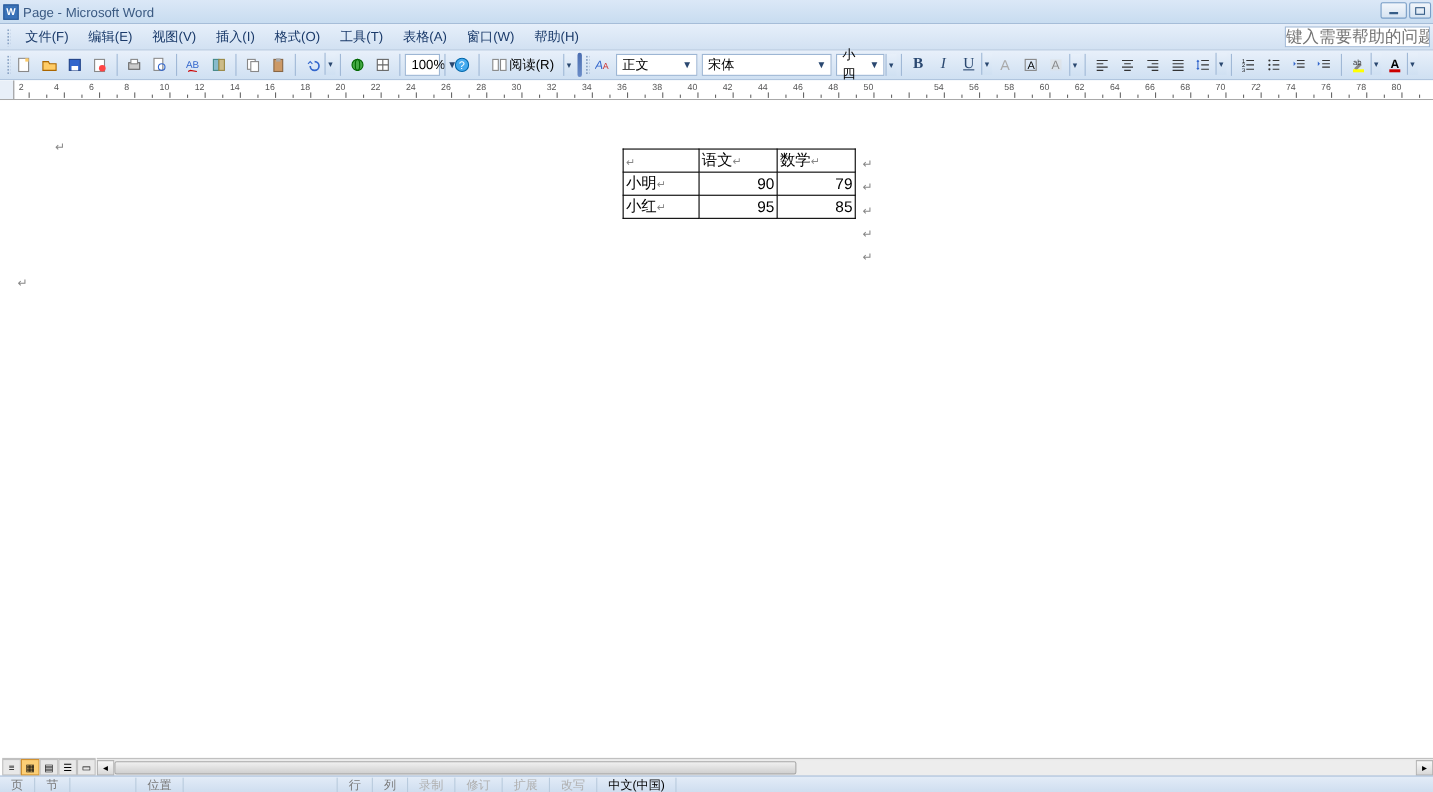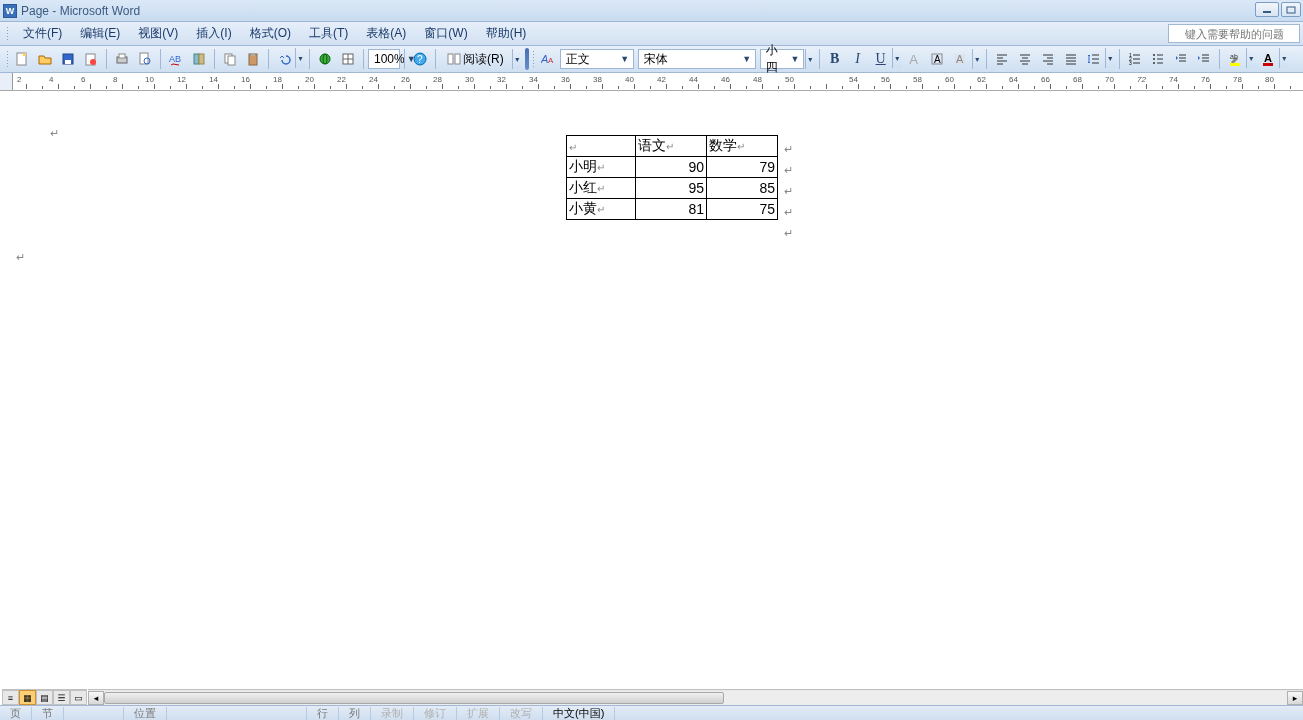--- a/index.html
+++ b/index.html
@@ -9,21 +9,21 @@
 .titlebar { height:22px; background:linear-gradient(#dbe8f7,#c8dcf0); border-bottom:1px solid #9db6d4; display:flex; align-items:center; padding-left:3px; color:#3b5a82; font-size:12px; }
 .titlebar .word-icon { width:14px; height:14px; background:#3972b8; border:1px solid #2a5a99; margin-right:4px; display:flex; align-items:center; justify-content:center; color:#fff; font-size:9px; font-weight:bold;}
 .winbtns { position:absolute; right:2px; top:2px; display:flex; gap:2px; }
 .winbtn { width:24px; height:15px; background:linear-gradient(#f2f6fb,#d7e4f2); border:1px solid #7a9ec6; border-radius:2px; display:flex; align-items:center; justify-content:center; font-size:10px; color:#365d87;}
 .winbtn.max { width:20px; }
 
 
 .menubar { height:24px; background:linear-gradient(#e6effa,#d2e1f2); border-bottom:1px solid #a0b8d6; display:flex; align-items:center; padding-left:6px; }
 .menubar .dots { width:4px; height:16px; background-image:radial-gradient(#8aa3c4 1px,transparent 1px); background-size:3px 3px; margin-right:4px;}
 .menuitem { padding:3px 9px; color:#1a3a6a; cursor:default; }
-.helpbox { position:absolute; right:3px; top:24px; width:132px; height:19px; background:#fff; border:1px solid #a0b8d6; font-size:11px; color:#999; padding:2px 16px; }
+.helpbox { position:absolute; right:3px; top:24px; width:132px; height:19px; background:#fff; border:1px solid #a0b8d6; font-size:15px; color:#999; padding:2px 0; }
 
 
 .toolbar { height:27px; background:linear-gradient(#e8f0fa,#cfe0f2); border-bottom:1px solid #a0b8d6; display:flex; align-items:center; padding-left:6px; gap:1px; }
 .toolbar .dots { width:4px; height:18px; background-image:radial-gradient(#8aa3c4 1px,transparent 1px); background-size:3px 3px;}
 .tbtn { width:22px; height:22px; display:flex; align-items:center; justify-content:center; border:1px solid transparent; border-radius:2px; font-size:13px; color:#2a4870; cursor:default;}
 .sep { width:1px; height:20px; background:#a0b8d6; margin:0 3px;}
 .combo { height:20px; background:#fff; border:1px solid #9db6d4; display:flex; align-items:center; padding:0 2px 0 5px; font-size:12px; color:#000; }
 .combo .dd { width:12px; text-align:center; color:#2a4870; font-size:9px; margin-left:2px;}
 .readbtn { height:20px; display:flex; align-items:center; padding:0 6px; border:1px solid transparent; border-radius:2px; gap:2px;}
 .small-dd { width:10px; height:20px; background:linear-gradient(#e8f0fa,#cfe0f2); border-left:1px solid #a0b8d6; display:flex; align-items:center; justify-content:center; font-size:8px; color:#2a4870;}
@@ -503,25 +503,20 @@
       <tr>
         <td class="name"><span>小明</span><span class="cell-mark">↵</span></td>
         <td class="num"><span>90</span></td>
         <td class="num"><span>79</span></td>
       </tr>
       <tr>
         <td class="name"><span>小红</span><span class="cell-mark">↵</span></td>
         <td class="num"><span>95</span></td>
         <td class="num"><span>85</span></td>
       </tr>
-      <tr>
-        <td class="name"><span>小黄</span><span class="cell-mark">↵</span></td>
-        <td class="num"><span>81</span></td>
-        <td class="num"><span>75</span></td>
-      </tr>
     </tbody>
       </table>
     <span class="para-mark" style="position:absolute;left:770px;top:52px">↵</span>
     <span class="para-mark" style="position:absolute;left:770px;top:73px">↵</span>
     <span class="para-mark" style="position:absolute;left:770px;top:94px">↵</span>
     <span class="para-mark" style="position:absolute;left:770px;top:115px">↵</span>
     <span class="para-mark" style="position:absolute;left:770px;top:136px">↵</span>
     <span class="para-mark" style="position:absolute;left:2px;top:160px">↵</span>
   </div>
 </div>

